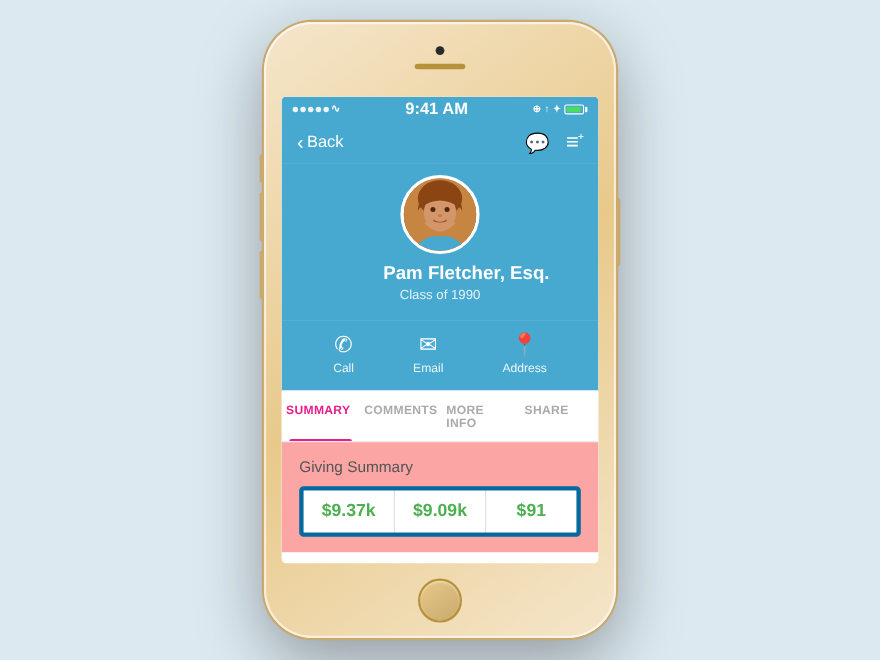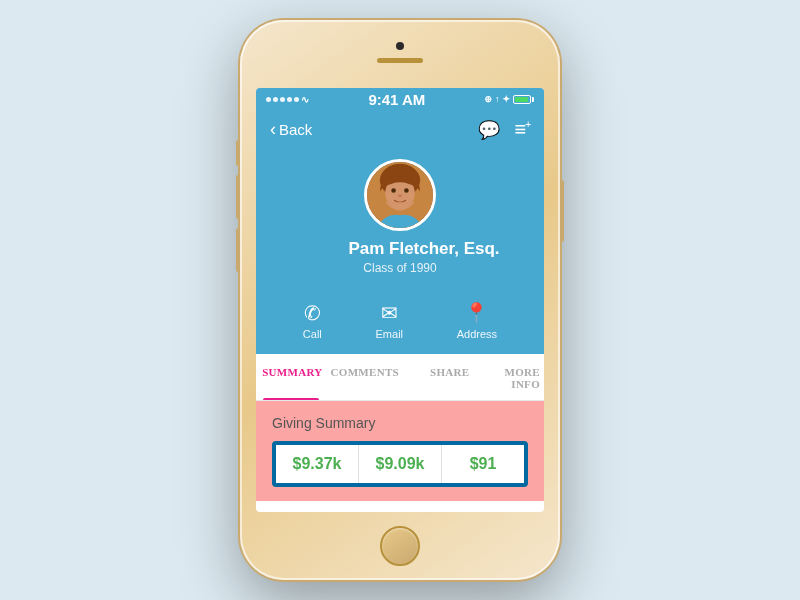--- a/index.html
+++ b/index.html
@@ -294,29 +294,28 @@
     
     .tabs-bar {
       background: white;
       display: flex;
       border-bottom: 1px solid #e8e8e8;
       overflow: hidden;
     }
 
     .tab-item {
       flex: 1;
-      text-align: right;
+      text-align: left;
       padding: 12px 4px 10px;
       font-size: 11px;
       font-weight: 600;
       color: #aaa;
       cursor: pointer;
       position: relative;
       letter-spacing: 0.3px;
-      font-family: Liberation Serif, serif;
     }
 
     .tab-item.active {
       color: #e91e8c;
     }
 
     .tab-item.active::after {
       content: '';
       position: absolute;
       bottom: 0;
@@ -458,24 +457,24 @@
       </div>
 
       <div class="tabs-bar">
         <div class="tab-item active">
           <span>SUMMARY</span>
         </div>
         <div class="tab-item">
           <span>COMMENTS</span>
         </div>
         <div class="tab-item">
+          <span>MORE INFO</span>
+        </div>
+        <div class="tab-item">
           <span>SHARE</span>
-        </div>
-        <div class="tab-item">
-          <span>MORE INFO</span>
         </div>
       </div>
 
       <div class="content-area">
         <div class="section-title">Giving Summary</div>
         <div class="giving-grid">
           <div class="giving-cell">
             <div class="giving-amount">$9.37k</div>
           </div>
           <div class="giving-cell">

